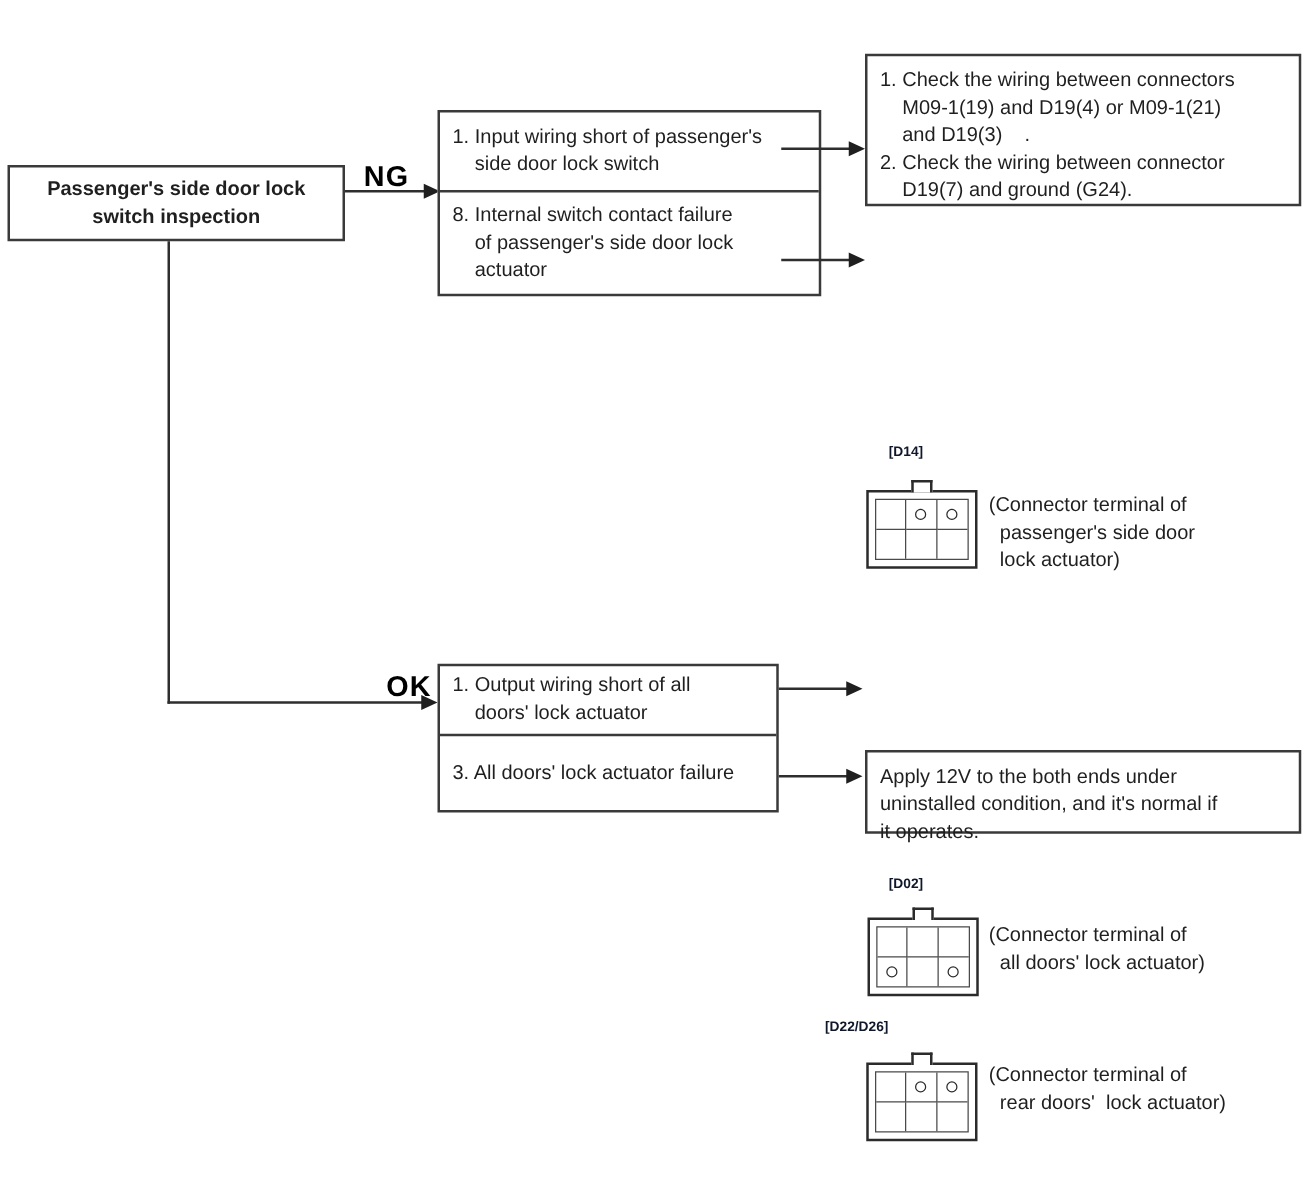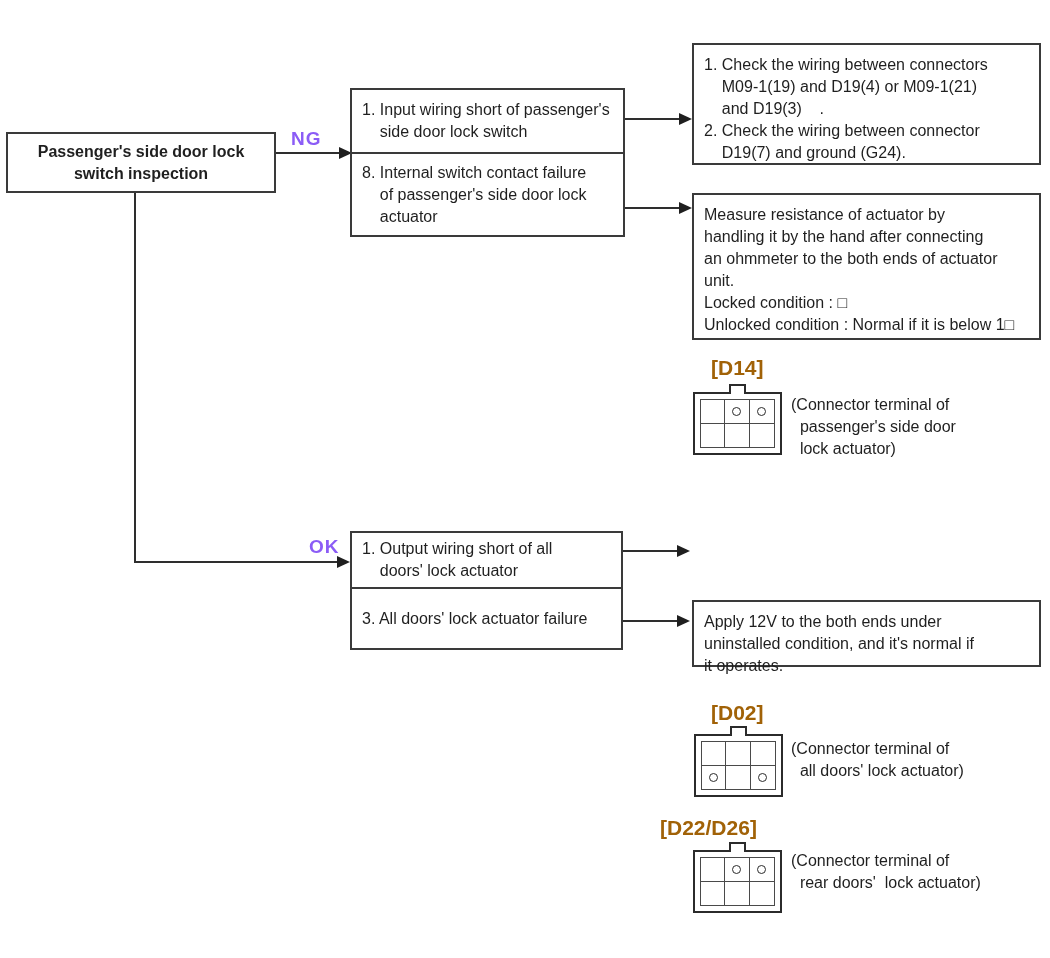--- a/index.html
+++ b/index.html
@@ -12,28 +12,28 @@
   .fbox { position:absolute; border:2px solid #3a3a3a; background:#fff; }
 
   .start-box { display:flex; align-items:center; justify-content:center; text-align:center;font-weight:bold; }
 
   .cause-box { display:flex; flex-direction:column; }
   .cause-cell { display:flex; align-items:center; padding:4px 6px 4px 10px; }
   .cause-cell.divided { border-bottom:2px solid #3a3a3a; }
 
   .action-box { padding:9px 8px 16px 10px; }
 
-  .branch-label { position:absolute; font-size:19px; font-weight:bold; color:#8b5cf6; letter-spacing:1px; }
+  .branch-label { position:absolute; font-size:23px; font-weight:bold; color:#000000; letter-spacing:1px; }
 
   .hline { position:absolute; height:2px; background:#2e2e2e; }
   .vline { position:absolute; width:2px;  background:#2e2e2e; }
   .arrow-right { position:absolute; width:0; height:0;
     border-left:13px solid #1f1f1f; border-top:6px solid transparent; border-bottom:6px solid transparent; }
 
-  .conn-label { position:absolute; font-size:21px; font-weight:bold; color:#a16207; }
+  .conn-label { position:absolute; font-size:11px; font-weight:bold; color:#0f172a; }
   .conn-body { position:absolute; width:89px; height:63px; border:2px solid #2b2b2b; background:#fff; padding:5px; }
   .conn-tab { position:absolute; top:-10px; left:34px; width:17px; height:10px;
     border:2px solid #2b2b2b; border-bottom:none; background:#fff; }
   .pin-grid { display:grid; width:100%; height:100%;
     grid-template-columns:repeat(3,1fr); grid-template-rows:1fr 1fr; border:1px solid #4a4a4a; }
   .pin-cell { border-right:1px solid #4a4a4a; border-bottom:1px solid #4a4a4a;
     display:flex; align-items:center; justify-content:center; }
   .pin-cell:nth-child(3n) { border-right:none; }
   .pin-cell:nth-child(n+4) { border-bottom:none; }
   .pin-circle { width:9px; height:9px; border:1.5px solid #2b2b2b; border-radius:50%; background:#fff; }
@@ -45,44 +45,38 @@
 
 <div id="canvas">
 
   <div class="fbox start-box txt" style="left:6px; top:132px; width:270px; height:61px;">Passenger's side door lock
 switch inspection</div>
 
   <div class="branch-label" style="left:291px; top:128px;">NG</div>
   <div class="hline" style="left:276px; top:152px; width:66px;"></div>
   <div class="arrow-right" style="left:339px; top:147px;"></div>
 
-  <div class="fbox cause-box" style="left:350px; top:88px; width:275px; height:149px;">
+  <div class="fbox cause-box" style="left:350px; top:88px; width:307px; height:149px;">
     <div class="cause-cell divided txt" style="height:64px;">1. Input wiring short of passenger's
     side door lock switch</div>
     <div class="cause-cell txt" style="flex:1;">8. Internal switch contact failure
     of passenger's side door lock
     actuator</div>
   </div>
 
   <div class="hline" style="left:625px; top:118px; width:56px;"></div>
   <div class="arrow-right" style="left:679px; top:113px;"></div>
   <div class="hline" style="left:625px; top:207px; width:56px;"></div>
   <div class="arrow-right" style="left:679px; top:202px;"></div>
 
   <div class="fbox action-box txt" style="left:692px; top:43px; width:349px; height:122px;">1. Check the wiring between connectors
     M09-1(19) and D19(4) or M09-1(21)
     and D19(3)    .
 2. Check the wiring between connector
     D19(7) and ground (G24).</div>
-  <div class="fbox action-box txt" style="left:692px; top:193px; width:349px; height:147px;">Measure resistance of actuator by
-handling it by the hand after connecting
-an ohmmeter to the both ends of actuator
-unit.
-Locked condition : □
-Unlocked condition : Normal if it is below 1□</div>
 
   <div class="vline" style="left:134px; top:193px; height:370px;"></div>
   <div class="hline" style="left:134px; top:561px; width:204px;"></div>
   <div class="arrow-right" style="left:337px; top:556px;"></div>
   <div class="branch-label" style="left:285px; top:536px;margin-left:24px;">OK</div>
 
   <div class="fbox cause-box" style="left:350px; top:531px; width:273px; height:119px;">
     <div class="cause-cell divided txt" style="height:56px;">1. Output wiring short of all
     doors' lock actuator</div>
     <div class="cause-cell txt" style="flex:1;">3. All doors' lock actuator failure</div>

